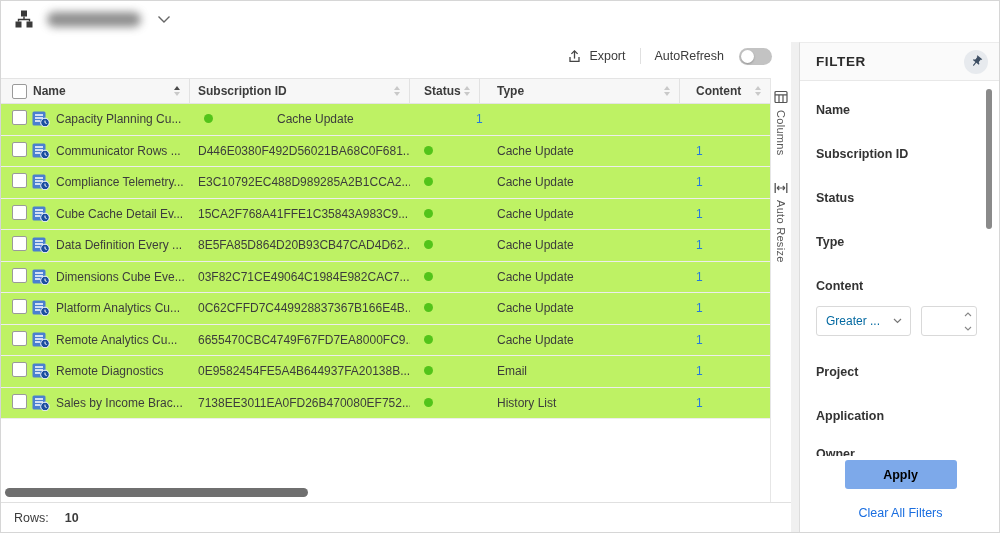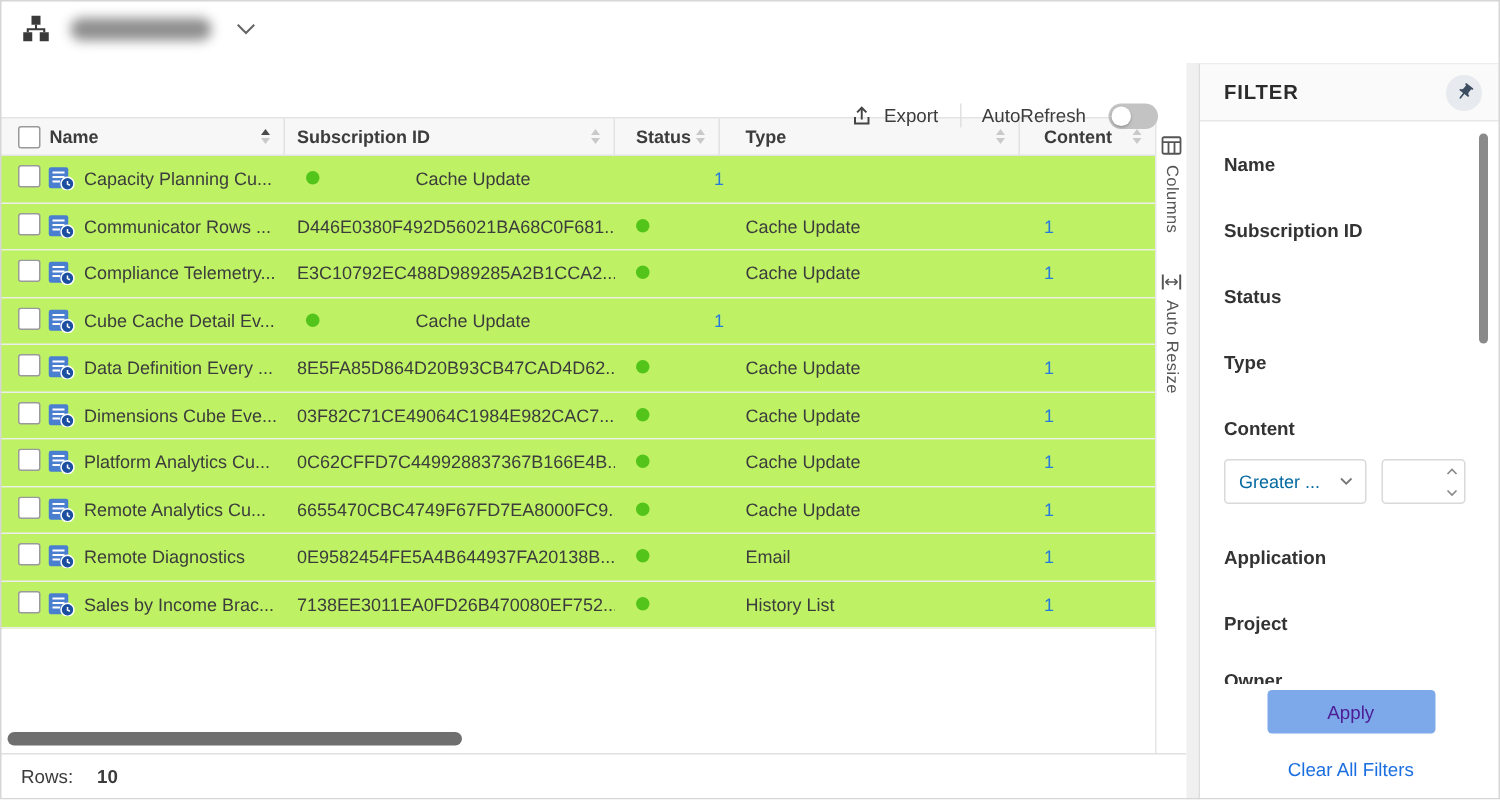--- a/index.html
+++ b/index.html
@@ -9,21 +9,21 @@
     -webkit-font-smoothing:antialiased;
   }
   .frame{position:absolute;inset:0;border:1px solid #d6d6d6;pointer-events:none;z-index:60;}
 
   
   .app-header{position:absolute;left:14px;top:9px;display:flex;align-items:center;z-index:5;}
   .redacted{width:94px;height:15px;margin-left:13px;background:#636363;border-radius:8px;filter:blur(4px);opacity:.72;}
   .hdr-chevron{margin-left:16px;display:flex;align-items:center;}
 
   
-  .toolbar{position:absolute;top:62px;right:228px;height:30px;display:flex;align-items:center;z-index:5;}
+  .toolbar{position:absolute;top:41px;right:228px;height:30px;display:flex;align-items:center;z-index:5;}
   .tb-item{display:flex;align-items:center;gap:7px;font-size:12.5px;color:#3c3c3c;cursor:pointer;}
   .tb-divider{width:1px;height:16px;background:#e0e0e0;margin:0 14px;}
   .toggle{width:33px;height:17px;border-radius:9px;background:#c3c3c3;position:relative;margin-left:8px;}
   .toggle .knob{position:absolute;left:2px;top:2px;width:13px;height:13px;border-radius:50%;background:#fff;box-shadow:0 1px 2px rgba(0,0,0,.25);}
 
   
   .tablewrap{position:absolute;left:0;top:78px;width:770px;}
   .thead{display:flex;align-items:stretch;height:26px;background:#f7f7f7;
          border-top:1px solid #e4e4e4;border-bottom:1px solid #e4e4e4;box-sizing:border-box;}
   .hc{display:flex;align-items:center;box-sizing:border-box;border-right:1px solid #e2e2e2;
@@ -84,22 +84,22 @@
              display:flex;align-items:center;justify-content:space-between;padding:0 8px 0 9px;
              font-size:12px;color:#0369a1;box-sizing:border-box;cursor:pointer;}
   .num-input{width:56px;height:30px;border:1px solid #d9d9d9;border-radius:3px;background:#fff;
              display:flex;box-sizing:border-box;overflow:hidden;}
   .num-val{flex:1;font-size:12px;color:#333;display:flex;align-items:center;padding-left:6px;}
   .steppers{width:17px;display:flex;flex-direction:column;}
   .step{flex:1;display:flex;align-items:center;justify-content:center;cursor:pointer;}
   .v-scroll{position:absolute;right:8px;top:46px;width:6px;height:140px;border-radius:3px;background:#8a8a8a;cursor:pointer;}
   .f-footer{position:absolute;left:1px;top:413px;width:199px;height:77px;background:#fff;
             display:flex;flex-direction:column;align-items:center;z-index:10;}
-  .apply{margin-top:4px;width:112px;height:29px;background:#7da9ea;color:#4c1d95;font-size:12.5px;
-         border:none;border-radius:3px;display:flex;align-items:center;justify-content:center;cursor:pointer;}
+  .apply{margin-top:4px;width:112px;height:29px;background:#7da9ea;color:#000000;font-size:12.5px;
+         border:none;border-radius:3px;display:flex;align-items:center;justify-content:center;cursor:pointer;font-weight:bold;}
   .clear{margin-top:17px;font-size:12.5px;cursor:pointer;}
 </style>
 </head>
 <body>
 
 <div class="frame"></div>
 
 <div class="main">
 
   <div class="app-header">
@@ -257,20 +257,21 @@
     </div>
     <div class="cell c-name">
       <svg class="sub-icon" width="18" height="16" viewBox="0 0 18 16">
         <rect x="0.5" y="0.5" width="13" height="14" rx="1.5" fill="#4a7fd0"></rect>
         <path d="M3 4 H11 M3 7 H11 M3 10 H8" stroke="#ffffff" stroke-width="1.3" fill="none"></path>
         <circle cx="13" cy="11.5" r="4.3" fill="#1c4fa0" stroke="#ffffff" stroke-width="1"></circle>
         <path d="M13 9.6 V11.7 L14.6 12.5" stroke="#ffffff" stroke-width="1" fill="none"></path>
       </svg>
       <span class="nm">Cube Cache Detail Ev...</span>
     </div>
+    <div class="cell c-subid subid">15CA2F768A41FFE1C35843A983C9...</div>
     <div class="cell c-status">
       <span class="dot" style="background: rgb(82, 196, 26);"></span>
     </div>
     <div class="cell c-type type">Cache Update</div>
     <div class="cell c-content">
       <a class="clink" style="color: rgb(38, 121, 221);">1</a>
     </div>
   </div>
 
   <div class="trow">
@@ -486,25 +487,25 @@
           <svg width="8" height="5" viewBox="0 0 8 5">
                   <path d="M1 1 L4 4 L7 1" fill="none" stroke="#888" stroke-width="1.1"></path>
                 </svg>
         </span>
       </span>
     </div>
   </div>
 </div>
 
   <div class="f-field">
+    <div class="f-label">Project</div>
+  </div>
+
+  <div class="f-field">
     <div class="f-label">Application</div>
-  </div>
-
-  <div class="f-field">
-    <div class="f-label">Project</div>
   </div>
 
   <div class="f-field last">
     <div class="f-label">Owner</div>
   </div>
 </div>
   <div class="v-scroll"></div>
   <div class="f-footer">
     <button class="apply" style="background: rgb(125, 169, 234);">Apply</button>
     <span class="clear" style="color: rgb(26, 110, 224);">Clear All Filters</span>

